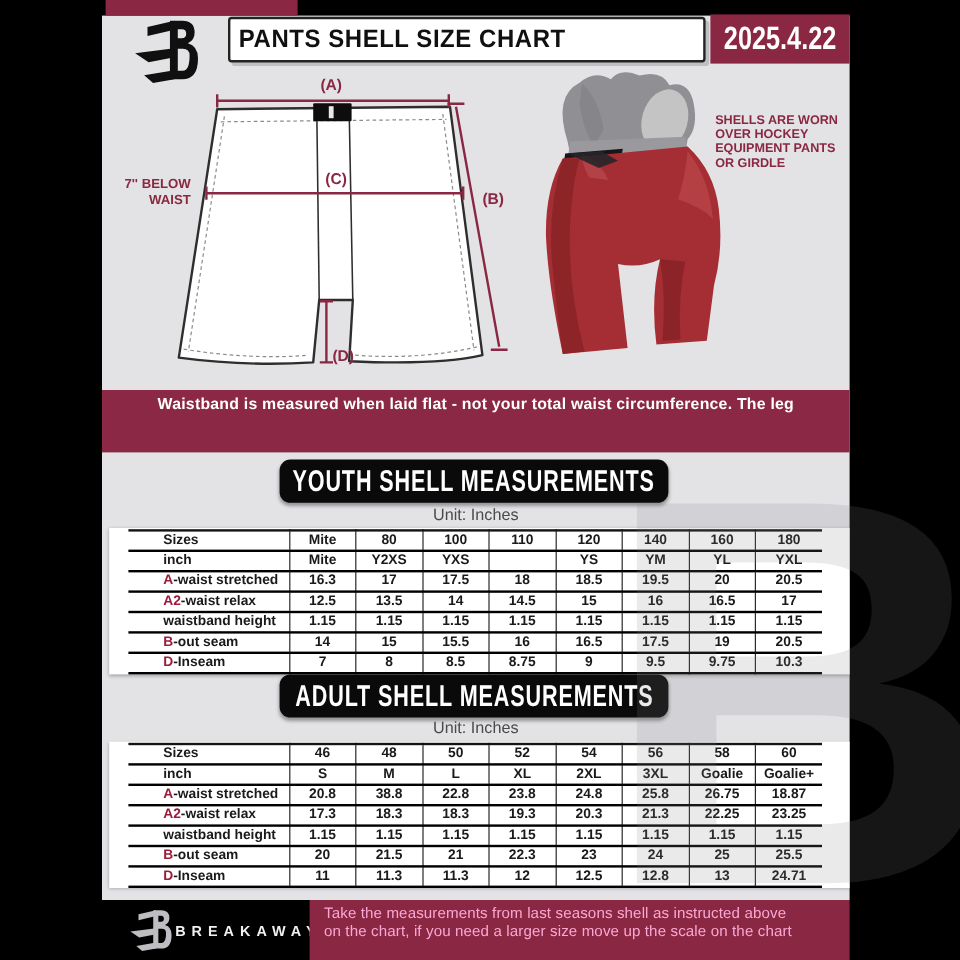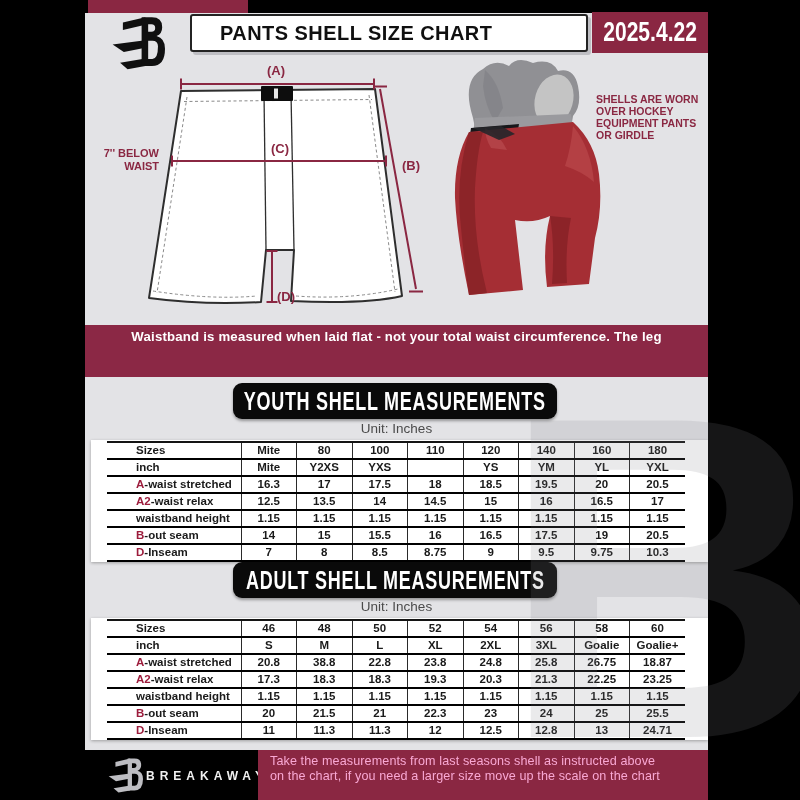--- a/index.html
+++ b/index.html
@@ -8,21 +8,21 @@
 
   
   .top-accent{position:absolute;left:88px;top:0;width:160px;height:13px;background:#8a2742;}
 
   
   .content-bg{position:absolute;left:85px;top:13px;width:623px;height:737px;background:#e3e3e6;}
 
   
   .logo{position:absolute;left:100px;top:15px;width:72px;height:58px;}
   .logo path{fill:#101010;}
-  .title-box{position:absolute;left:190px;top:14px;width:398px;height:38px;background:#fff;border:2px solid #232323;border-radius:3px;box-sizing:border-box;box-shadow:3px 3px 0 rgba(120,120,130,.35);display:flex;align-items:center;padding-left:28px;}
+  .title-box{position:absolute;left:190px;top:14px;width:398px;height:38px;background:#fff;border:2px solid #232323;border-radius:3px;box-sizing:border-box;box-shadow:3px 3px 0 rgba(120,120,130,.35);display:flex;align-items:center;padding-left:7px;}
   .title-box span{font-size:21px;font-weight:700;color:#101010;letter-spacing:.5px;display:inline-block;transform:scaleX(.95);transform-origin:left center;white-space:nowrap;}
   .date-box{position:absolute;left:592px;top:12px;width:116px;height:41px;background:#8a2742;display:flex;align-items:center;justify-content:center;}
   .date-box span{color:#fff;font-size:27px;font-weight:800;display:inline-block;transform:scaleX(.78);white-space:nowrap;letter-spacing:0;}
 
   
   .diagram{position:absolute;left:85px;top:53px;width:623px;height:272px;}
   .mline{stroke:#8a2742;stroke-width:2;fill:none;}
   .mtext{fill:#8a2742;font-weight:700;font-size:13px;font-family:"Liberation Sans",sans-serif;}
   .note{fill:#8a2742;font-weight:600;font-size:11px;font-family:"Liberation Sans",sans-serif;}
   .shellnote{fill:#8a2742;font-weight:600;font-size:10.5px;font-family:"Liberation Sans",sans-serif;}

